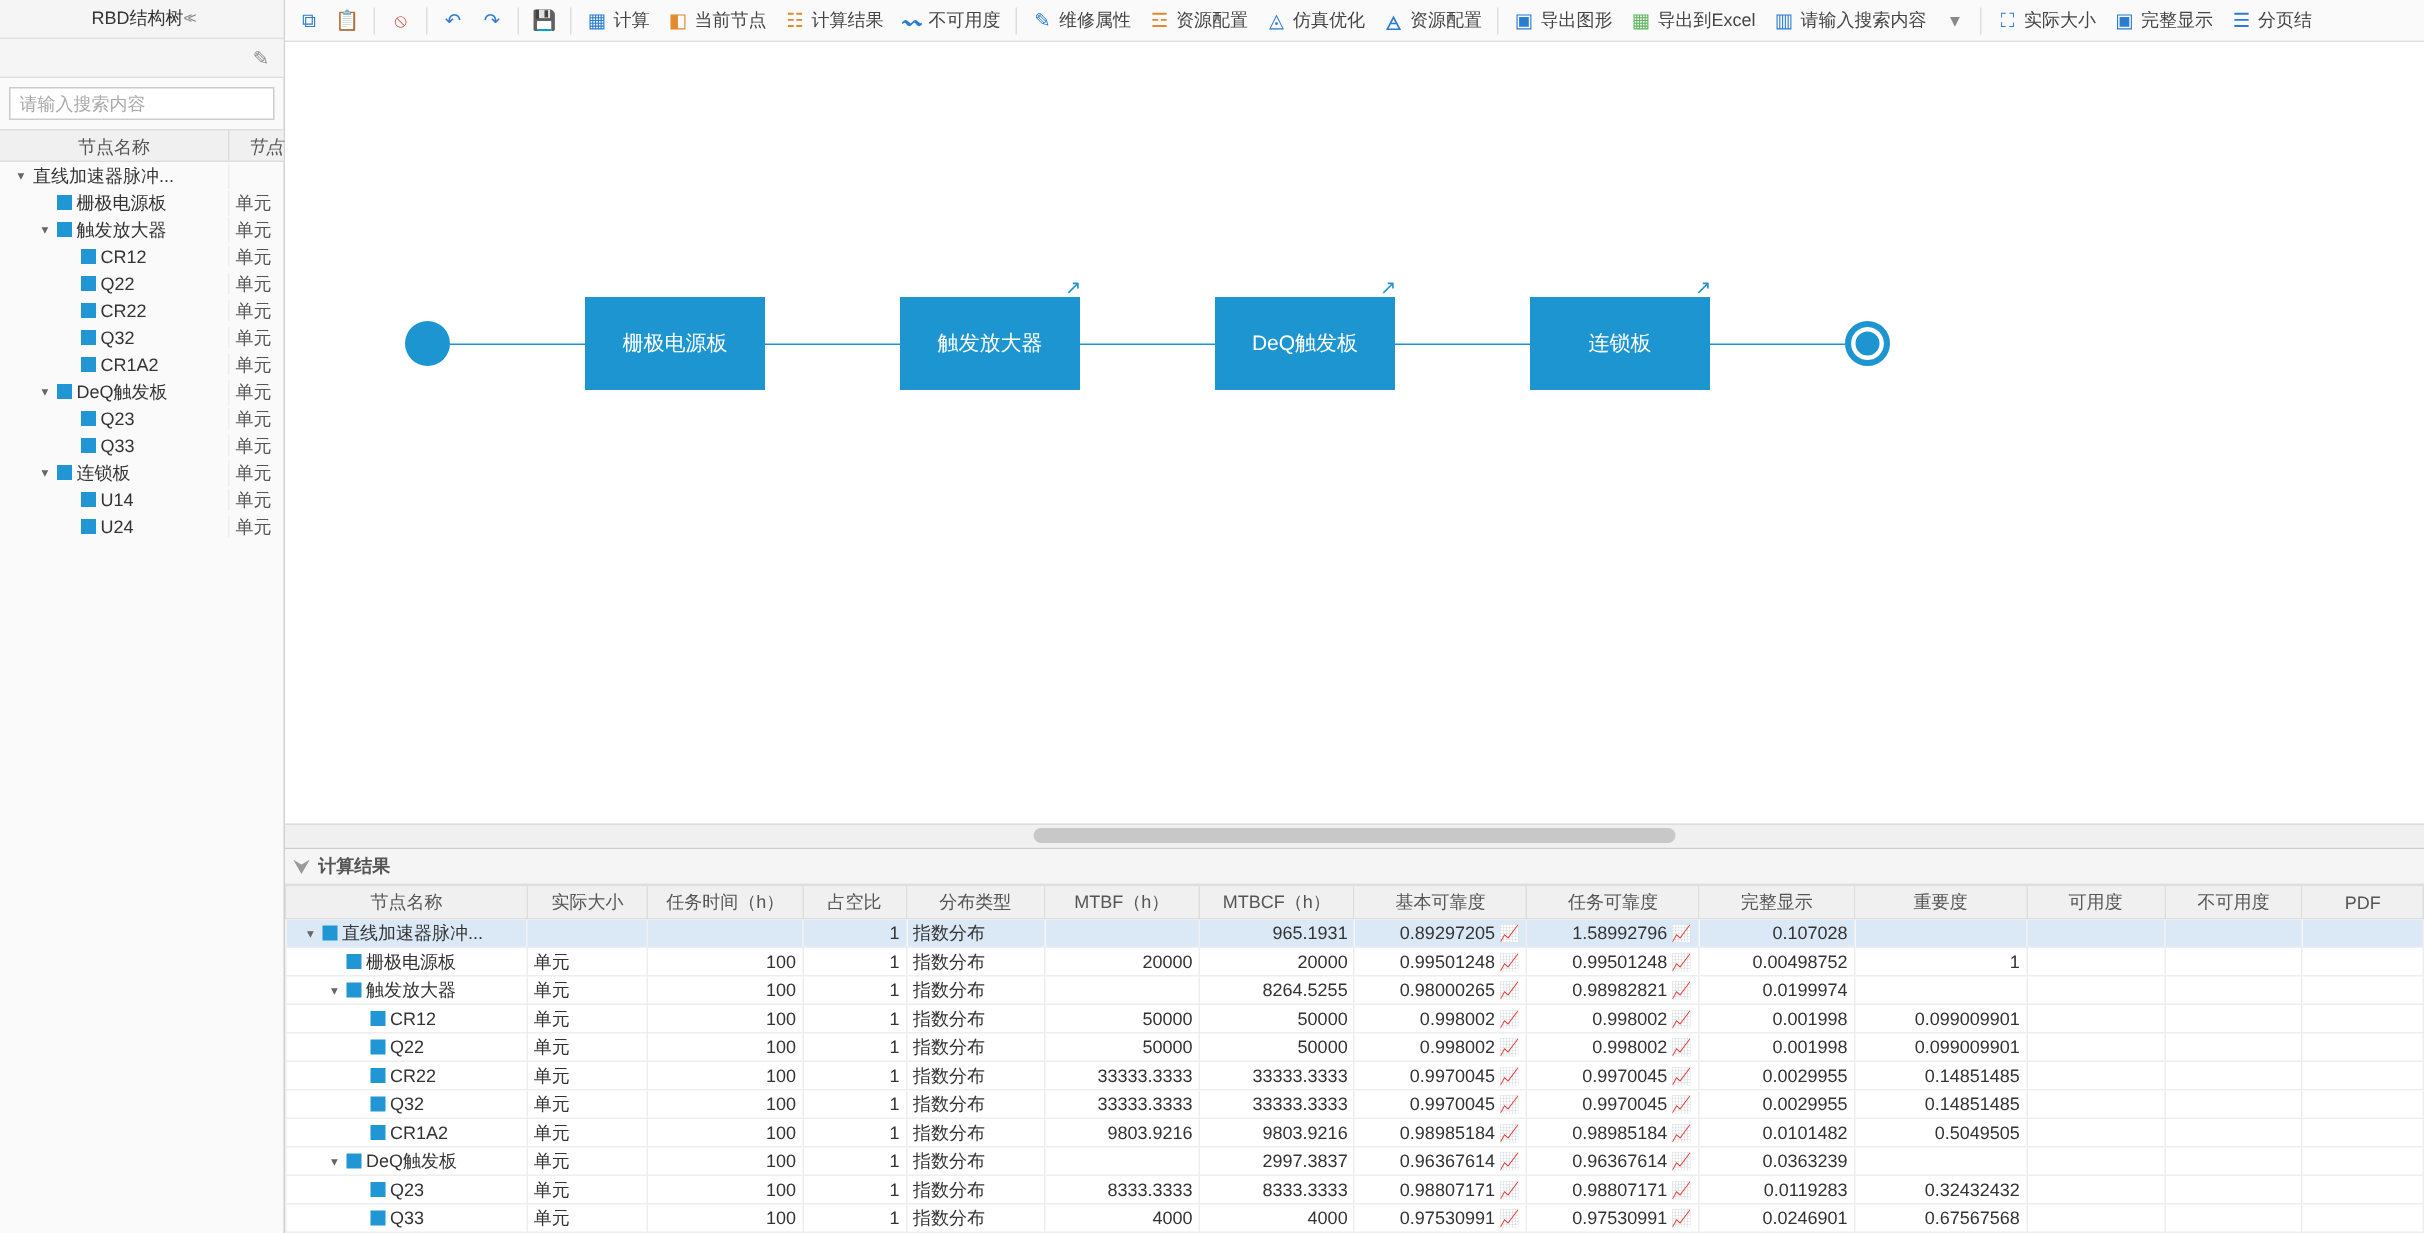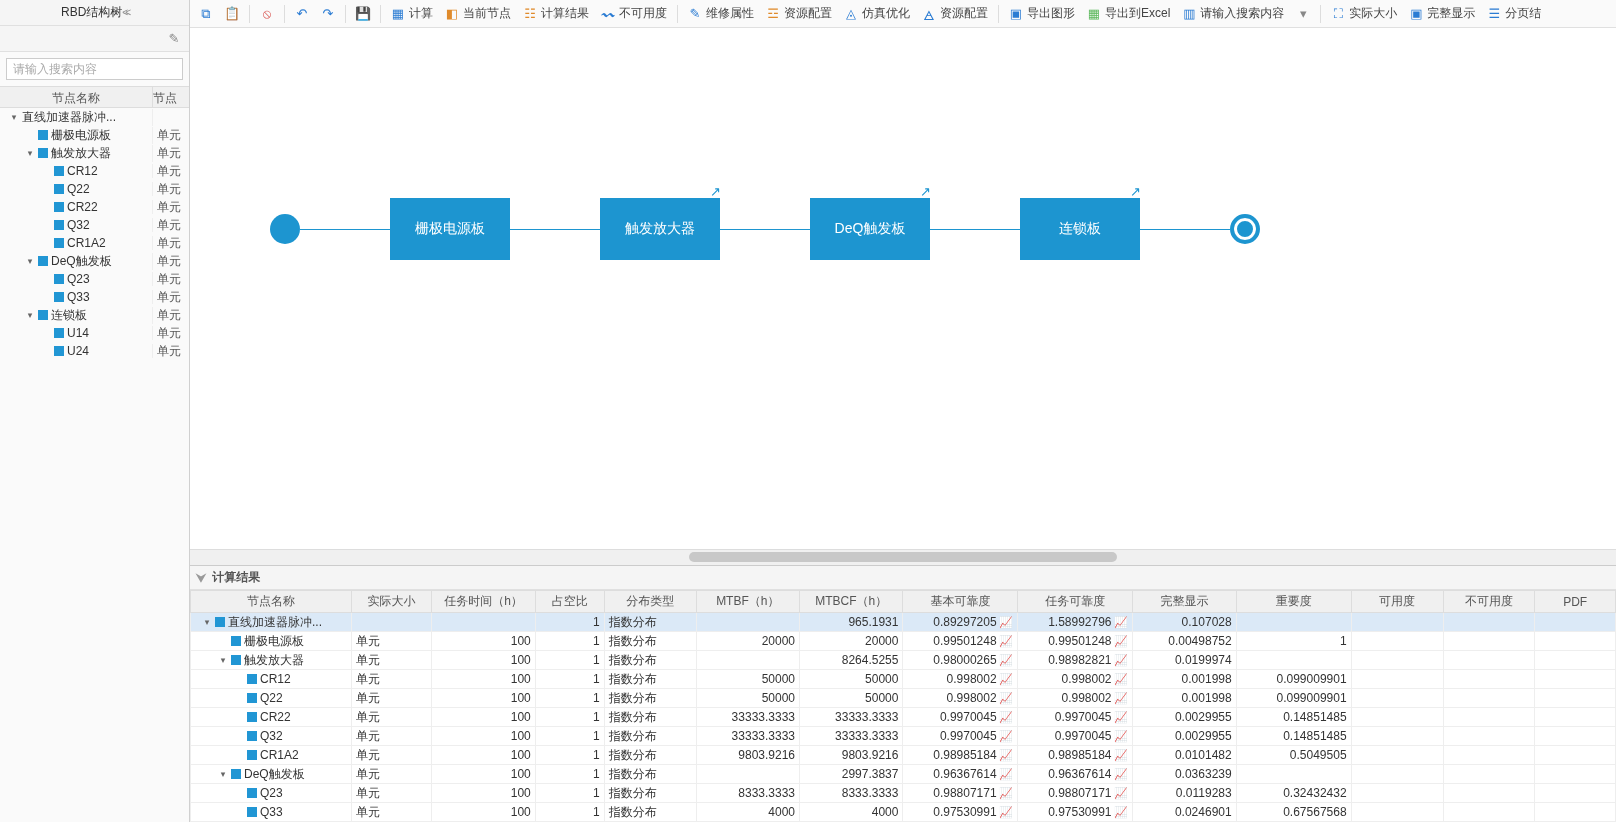--- a/index.html
+++ b/index.html
@@ -16,21 +16,21 @@
 
 
 .sidebar { width: 190px; border-right: 1px solid #d0d0d0; display: flex; flex-direction: column; background: #fafafa; }
 .side-header { height: 26px; display: flex; align-items: center; justify-content: center; padding: 0 8px; border-bottom: 1px solid #e0e0e0; background: #f5f5f5; }
 .collapse-btn { color: #888; cursor: pointer; letter-spacing: -3px; font-size: 10px; }
 .search-wrap { padding: 6px; }
 .search-input { width: 100%; height: 22px; border: 1px solid #ccc; padding: 0 6px 0 6px; font-size: 12px; color: #c2410c; }
 .search-input::placeholder { color: #aaa; }
 .tree-header { display: flex; height: 22px; background: #f0f0f0; border-top: 1px solid #ddd; border-bottom: 1px solid #ddd; font-size: 12px; color: #555; }
 .tree-header .th-name { flex: 1; text-align: center; border-right: 1px solid #ddd; line-height: 22px; }
-.tree-header .th-type { width: 36px; text-align: left; line-height: 22px; }
+.tree-header .th-type { width: 36px; text-align: right; line-height: 22px; font-style: italic; }
 .tree { flex: 1; overflow: auto; }
 .tree-row { display: flex; align-items: center; height: 18px; font-size: 12px; color: #333; }
 .tree-row .cell-name { flex: 1; display: flex; align-items: center; gap: 3px; overflow: hidden; white-space: nowrap; border-right: 1px solid #eee; }
 .tree-row .cell-type { width: 36px; padding-left: 4px; color: #555; }
 .expander { width: 10px; height: 10px; display: inline-flex; align-items: center; justify-content: center; color: #666; font-size: 9px; cursor: pointer; }
 .node-icon { width: 10px; height: 10px; background: #2196d4; display: inline-block; }
 .indent { display: inline-block; }
 
 
 .content { flex: 1; display: flex; flex-direction: column; min-width: 0; }

